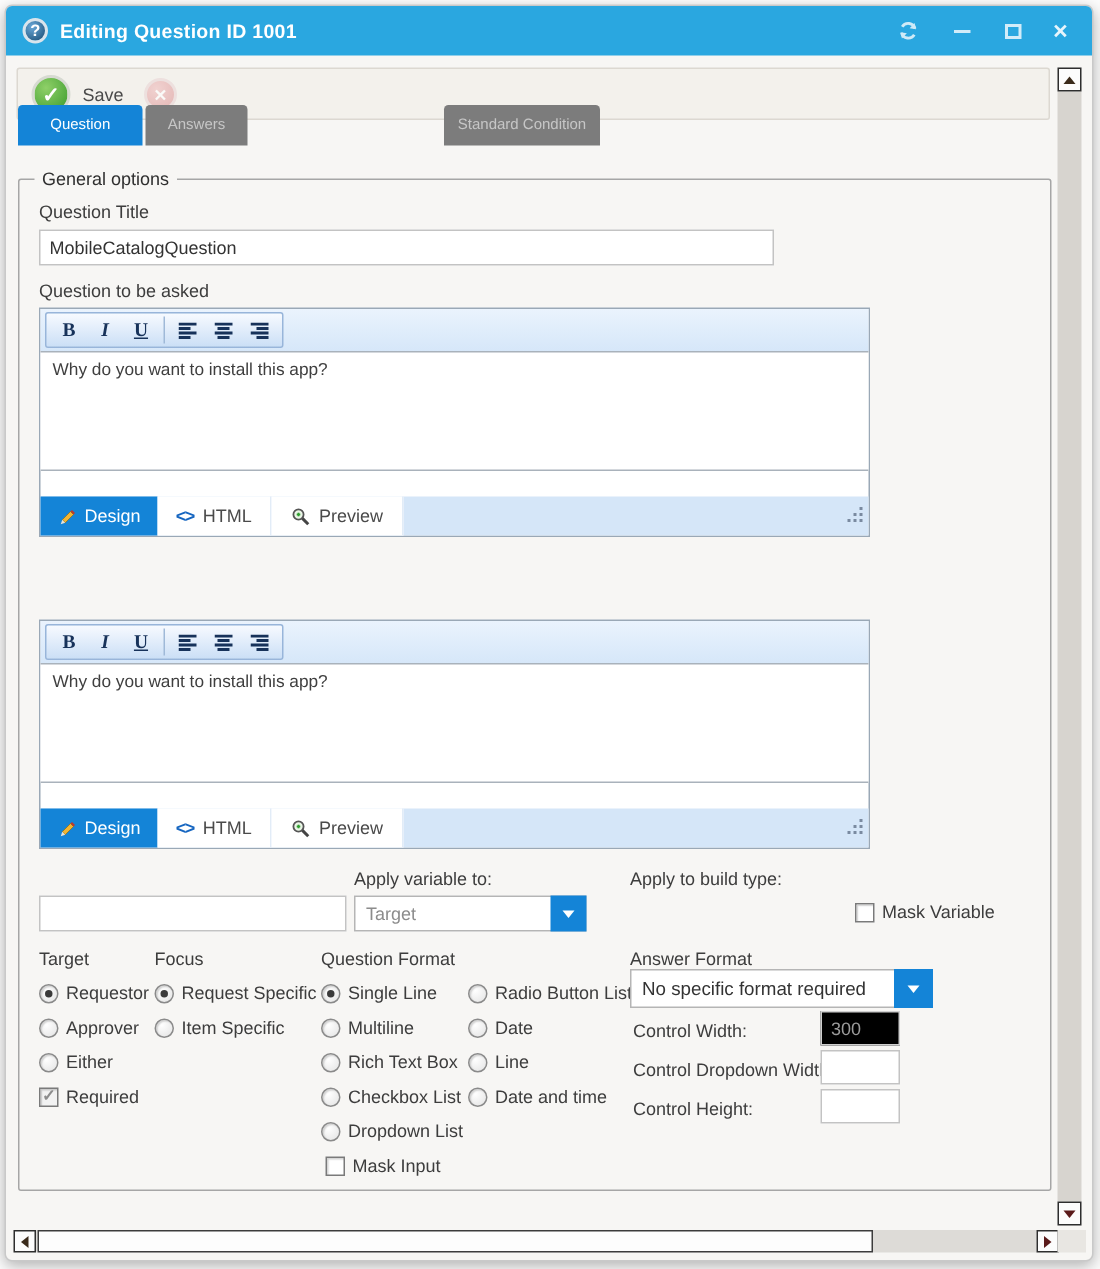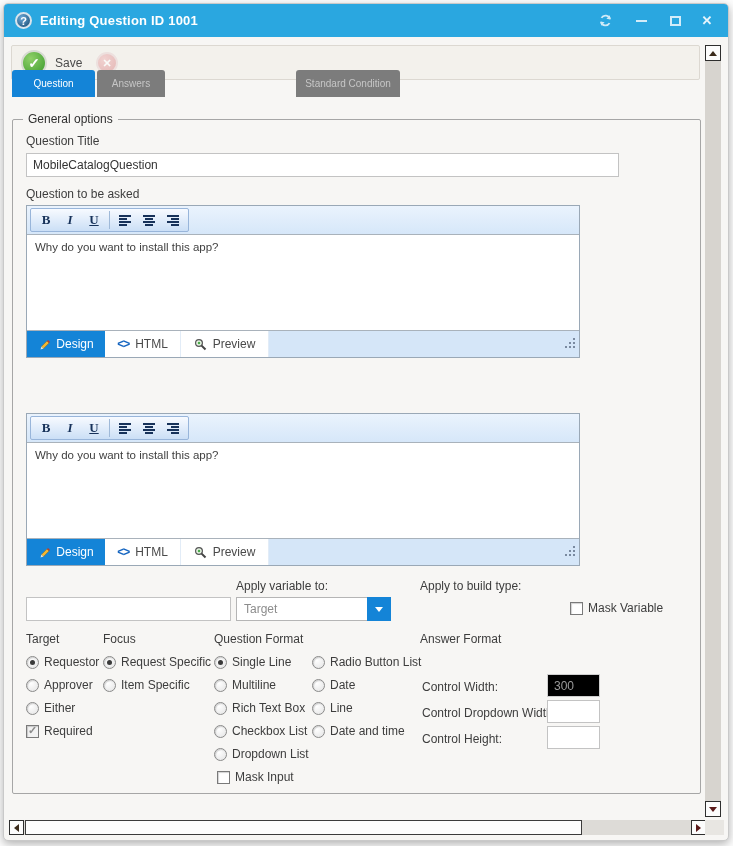--- a/index.html
+++ b/index.html
@@ -54,21 +54,21 @@
   
   .editor { position:absolute; width:554px; height:153px; border:1px solid #9aa8b6; background:#fff; }
   .ed-toolbar { position:absolute; left:0; top:0; width:100%; height:28px; background:linear-gradient(#eaf3fd,#d6e7f9); }
   .ed-btn-group { position:absolute; left:3px; top:2px; height:24px; display:flex; align-items:center;
     background:linear-gradient(#f7faff,#cbdff6); border:1px solid #98b5da; border-radius:2px; padding:0 3px; }
   .ed-btn { width:24px; height:20px; display:flex; align-items:center; justify-content:center; cursor:default; }
   .biu { font-family:"Liberation Serif", serif; font-size:13px; color:#17325a; font-weight:bold; }
   .biu.i { font-style:italic; font-weight:bold; }
   .biu.u { text-decoration:underline; }
   .ed-sep { width:1px; height:18px; background:#9fb9d8; margin:0 3px; }
-  .ed-content { position:absolute; left:0; top:28px; width:100%; height:97px; background:#fff;
+  .ed-content { position:absolute; left:0; top:28px; width:100%; height:80px; background:#fff;
     border-top:1px solid #a9b2bb; border-bottom:1px solid #a9b2bb; padding:6px 8px; font-size:11.5px; color:#3f3f3f; }
   .ed-footer { position:absolute; left:0; bottom:0; width:100%; height:26px; background:#d5e6f8; display:flex; }
   .mode-tab { height:26px; display:flex; align-items:center; justify-content:center; gap:6px; font-size:12px; cursor:default; }
   .mode-tab.active { background:#1484d7; color:#fff; }
   .mode-tab.plain { background:#fff; color:#4a4a4a; border-right:1px solid #e2ecf7; }
   .code-glyph { color:#1565c0; font-weight:bold; font-size:12px; letter-spacing:-1px; }
   .grip { position:absolute; right:4px; bottom:5px; width:10px; height:10px; }
   .grip i { position:absolute; width:2px; height:2px; background:#7a8aa0;
     box-shadow:0 0 0 0 #7a8aa0, -4px 4px 0 0 #7a8aa0, 0 4px 0 0 #7a8aa0, -8px 8px 0 0 #7a8aa0, -4px 8px 0 0 #7a8aa0, 0 8px 0 0 #7a8aa0; right:0; top:-4px; }
 
@@ -137,21 +137,21 @@
 
   <div class="tab active" style="left:8px;   width:83px">Question</div>
   <div class="tab inactive" style="left:93px;  width:68px">Answers</div>
   <div class="tab inactive" style="left:292px; width:104px">Standard Condition</div>
 
   <div class="groupbox">
     <span class="group-legend">General options</span>
   </div>
 
   <div class="lbl" style="left:22px; top:130px">Question Title</div>
-  <input class="txt-input abs" style="left: 22px; top: 149px; width: 593px;" value="MobileCatalogQuestion">
+  <input class="txt-input abs" style="left: 22px; top: 149px; width: 490px;" value="MobileCatalogQuestion">
 
   <div class="lbl" style="left:22px; top:183px">Question to be asked</div>
 
   <div class="editor" style="left:22px; top:201px">
     <div class="ed-toolbar">
       <div class="ed-btn-group">
         <div class="ed-btn">
             <span class="biu">B</span>
           </div>
         <div class="ed-btn">
@@ -369,20 +369,26 @@
     </div>
   <div class="radio-row" style="left:308px; top:697px">
     <span class="radio"></span>
       <span>Line</span>
     </div>
   <div class="radio-row" style="left:308px; top:720px">
     <span class="radio"></span>
       <span>Date and time</span>
     </div>
 
+  <div class="dropdown" style="left:416px; top:642px; width:202px; height:26px">
+    <span class="dd-value dark" style="top:5px">No specific format required</span>
+    <div class="dd-btn tall">
+        <div class="tri-down"></div>
+      </div>
+  </div>
   <div class="lbl" style="left:418px; top:676px">Control Width:</div>
   <input class="txt-input dim abs" style="left: 543px; top: 670px; width: 53px; height: 23px;" value="300">
   <div class="lbl" style="left:418px; top:702px">Control Dropdown Width:</div>
   <input class="txt-input abs" style="left: 543px; top: 696px; width: 53px; height: 23px;" value="">
   <div class="lbl" style="left:418px; top:728px">Control Height:</div>
   <input class="txt-input abs" style="left: 543px; top: 722px; width: 53px; height: 23px;" value="">
 
   <div class="vscroll">
     <div class="scroll-btn" style="left:0; top:0; width:16px; height:16px">
         <div class="tri-up-s"></div>

